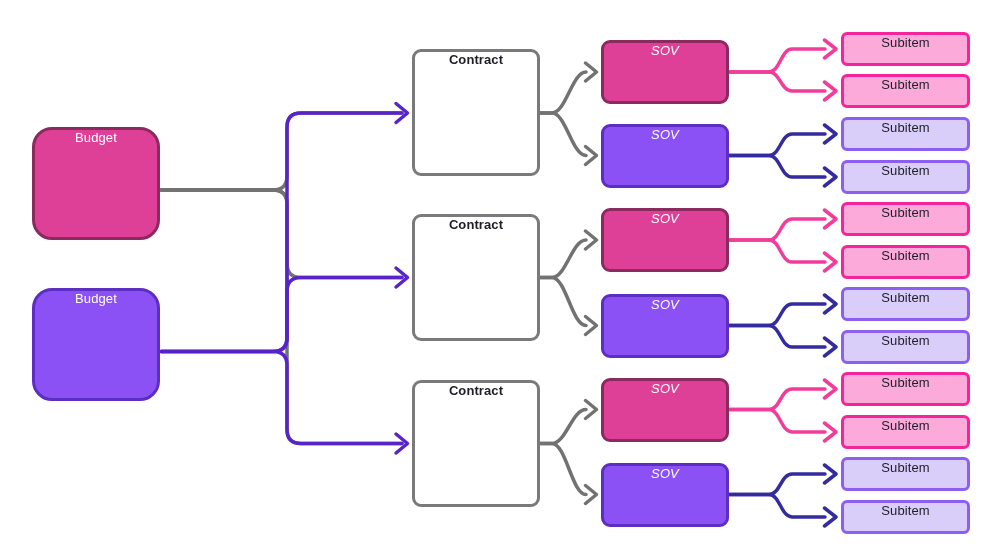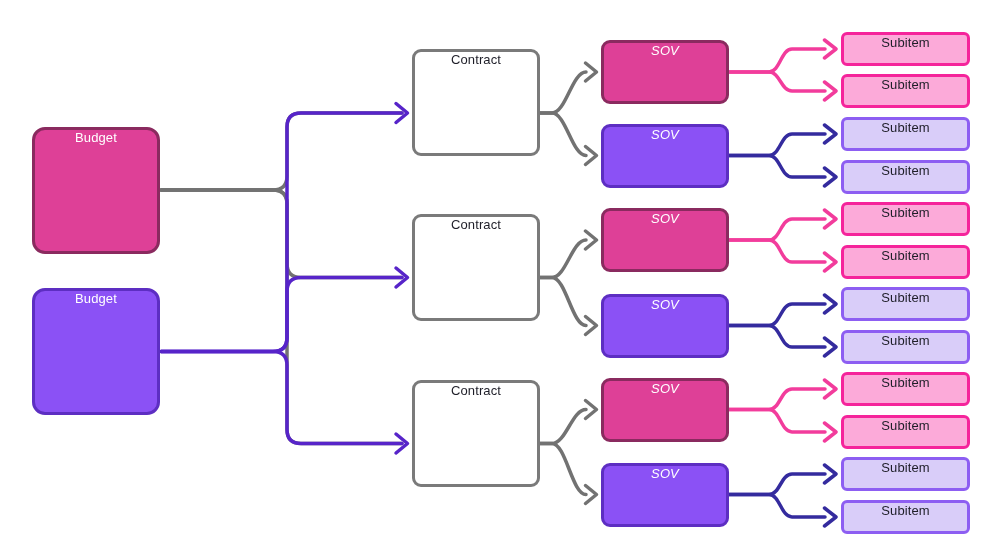--- a/index.html
+++ b/index.html
@@ -37,22 +37,22 @@
     position: absolute;
     box-sizing: border-box;
     display: flex;
     align-items: flex-start;
     justify-content: center;
     border-style: solid;
     border-width: 3px;
     font-size: 13px;
     letter-spacing: 0.1px;
   }
-  .budget   { width: 128px; height: 127px; border-radius: 13px; }
-  .contract { width: 128px; height: 107px; border-radius: 9px; }
+  .budget   { width: 128px; height: 113px; border-radius: 20px; }
+  .contract { width: 128px; height: 127px; border-radius: 9px; font-weight: bold; }
   .sov      { width: 128px; height: 64px;  border-radius: 9px; font-style: italic; }
   .subitem  { width: 129px; height: 34px;  border-radius: 6px; }
 
   .v-pink {
     background: var(--node-pink-fill);
     border-color: var(--node-pink-border);
     color: var(--text-light);
   }
   .v-purple {
     background: var(--node-purple-fill);

